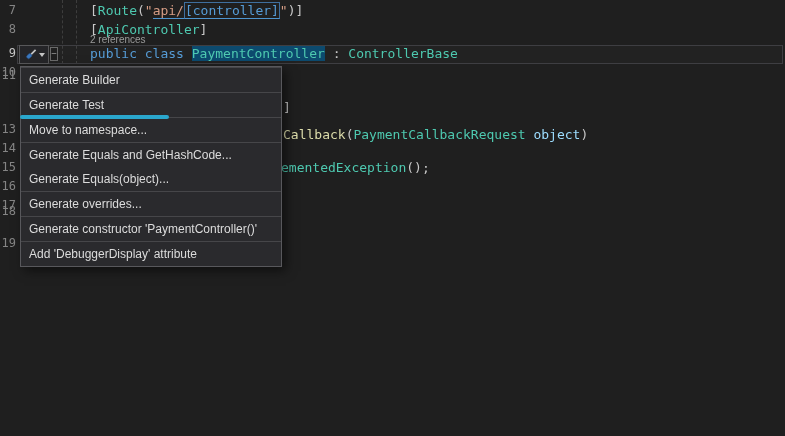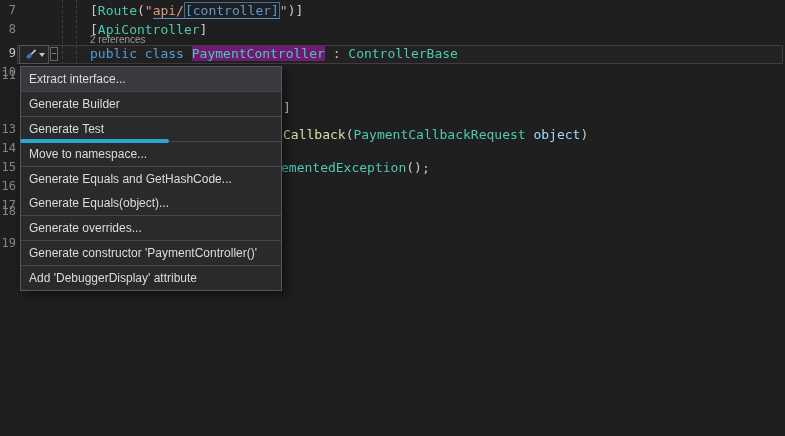--- a/index.html
+++ b/index.html
@@ -30,21 +30,21 @@
   
   .tk{display:inline;}
   .kw{color:#569cd6;}
   .type{color:#4ec9b0;}
   .p{color:#c8c8c8;}
   .str{color:#d69d85;}
   .method{color:#dcdcaa;}
   .param{color:#9cdcfe;}
   .u{border-bottom:1px solid #4e94ce;}
   .route{color:#569cd6;border:1px solid #3f6f9e;border-bottom:1px solid #4e94ce;}
-  .sel{background:#701a75;}
+  .sel{background:#0c4a6e;}
   
   .qa-btn{
     position:absolute;left:19px;top:45px;width:30px;height:19px;box-sizing:border-box;
     background:#252528;border:1px solid #58585a;display:flex;align-items:center;
     justify-content:center;gap:2px;cursor:pointer;
   }
   .qa-chevron{width:0;height:0;border-left:3px solid transparent;
     border-right:3px solid transparent;border-top:4px solid #c5c5c5;}
   .fold-marker{
     position:absolute;left:50px;top:47px;width:8px;height:14px;box-sizing:border-box;
@@ -106,21 +106,20 @@
 <div class="codelens">2 references</div>
 
 <div class="code-line" style="left:90px;top:3px"><span class="tk p">[</span><span class="tk type">Route</span><span class="tk p">(</span><span class="tk str">"</span><span class="tk str u">api/</span><span class="tk route">[controller]</span><span class="tk str">"</span><span class="tk p">)]</span></div>
 <div class="code-line" style="left:90px;top:22px"><span class="tk p">[</span><span class="tk type">ApiController</span><span class="tk p">]</span></div>
 <div class="code-line" style="left:90px;top:46px"><span class="tk kw">public</span><span class="tk p"> </span><span class="tk kw">class</span><span class="tk p"> </span><span class="tk type sel">PaymentController</span><span class="tk p"> : </span><span class="tk type">ControllerBase</span></div>
 <div class="code-line" style="left:283px;top:100px"><span class="tk p">]</span></div>
 <div class="code-line" style="left:283px;top:127px"><span class="tk method">Callback</span><span class="tk p">(</span><span class="tk type">PaymentCallbackRequest</span><span class="tk p"> </span><span class="tk param">object</span><span class="tk p">)</span></div>
 <div class="code-line" style="left:281px;top:160px"><span class="tk type">ementedException</span><span class="tk p">();</span></div>
 
 <div class="ctx-menu">
-  <div class="menu-item hovered">Extract interface...</div>
   <div class="menu-sep"></div>
   <div class="menu-item">Generate Builder</div>
   <div class="menu-sep"></div>
   <div class="menu-item">Generate Test</div>
   <div class="menu-sep sep-progress">
     <div class="progress-bar"></div>
   </div>
   <div class="menu-item">Move to namespace...</div>
   <div class="menu-sep"></div>
   <div class="menu-item">Generate Equals and GetHashCode...</div>

